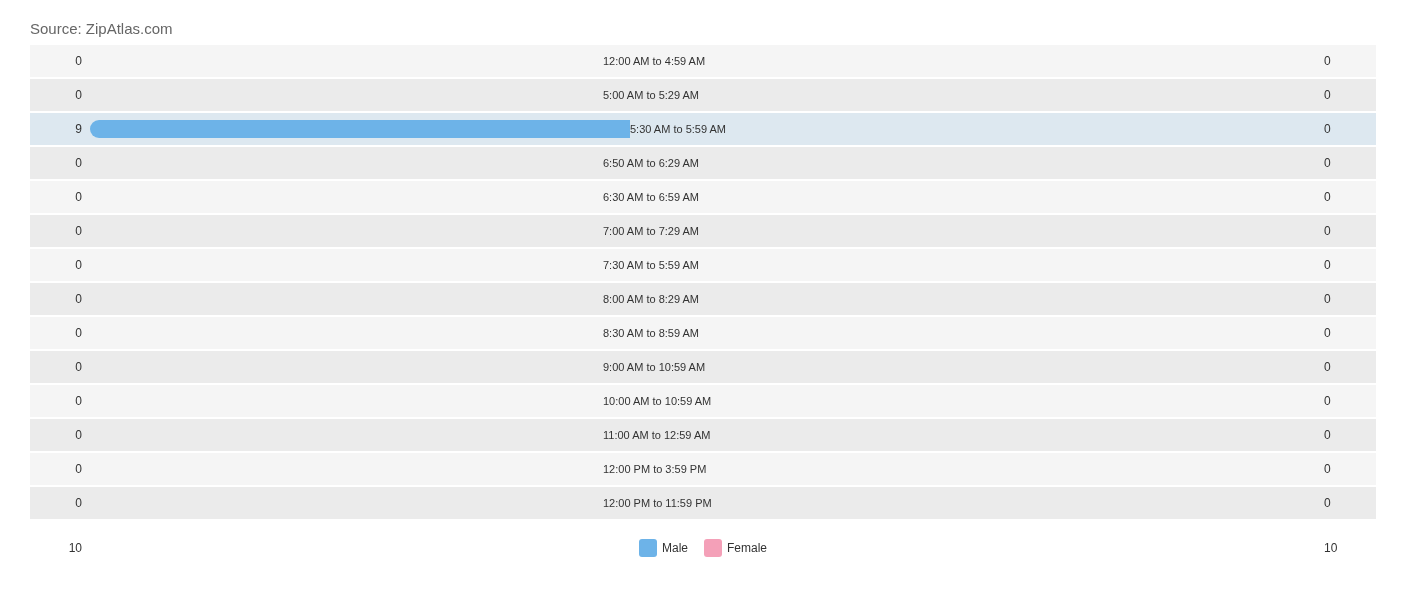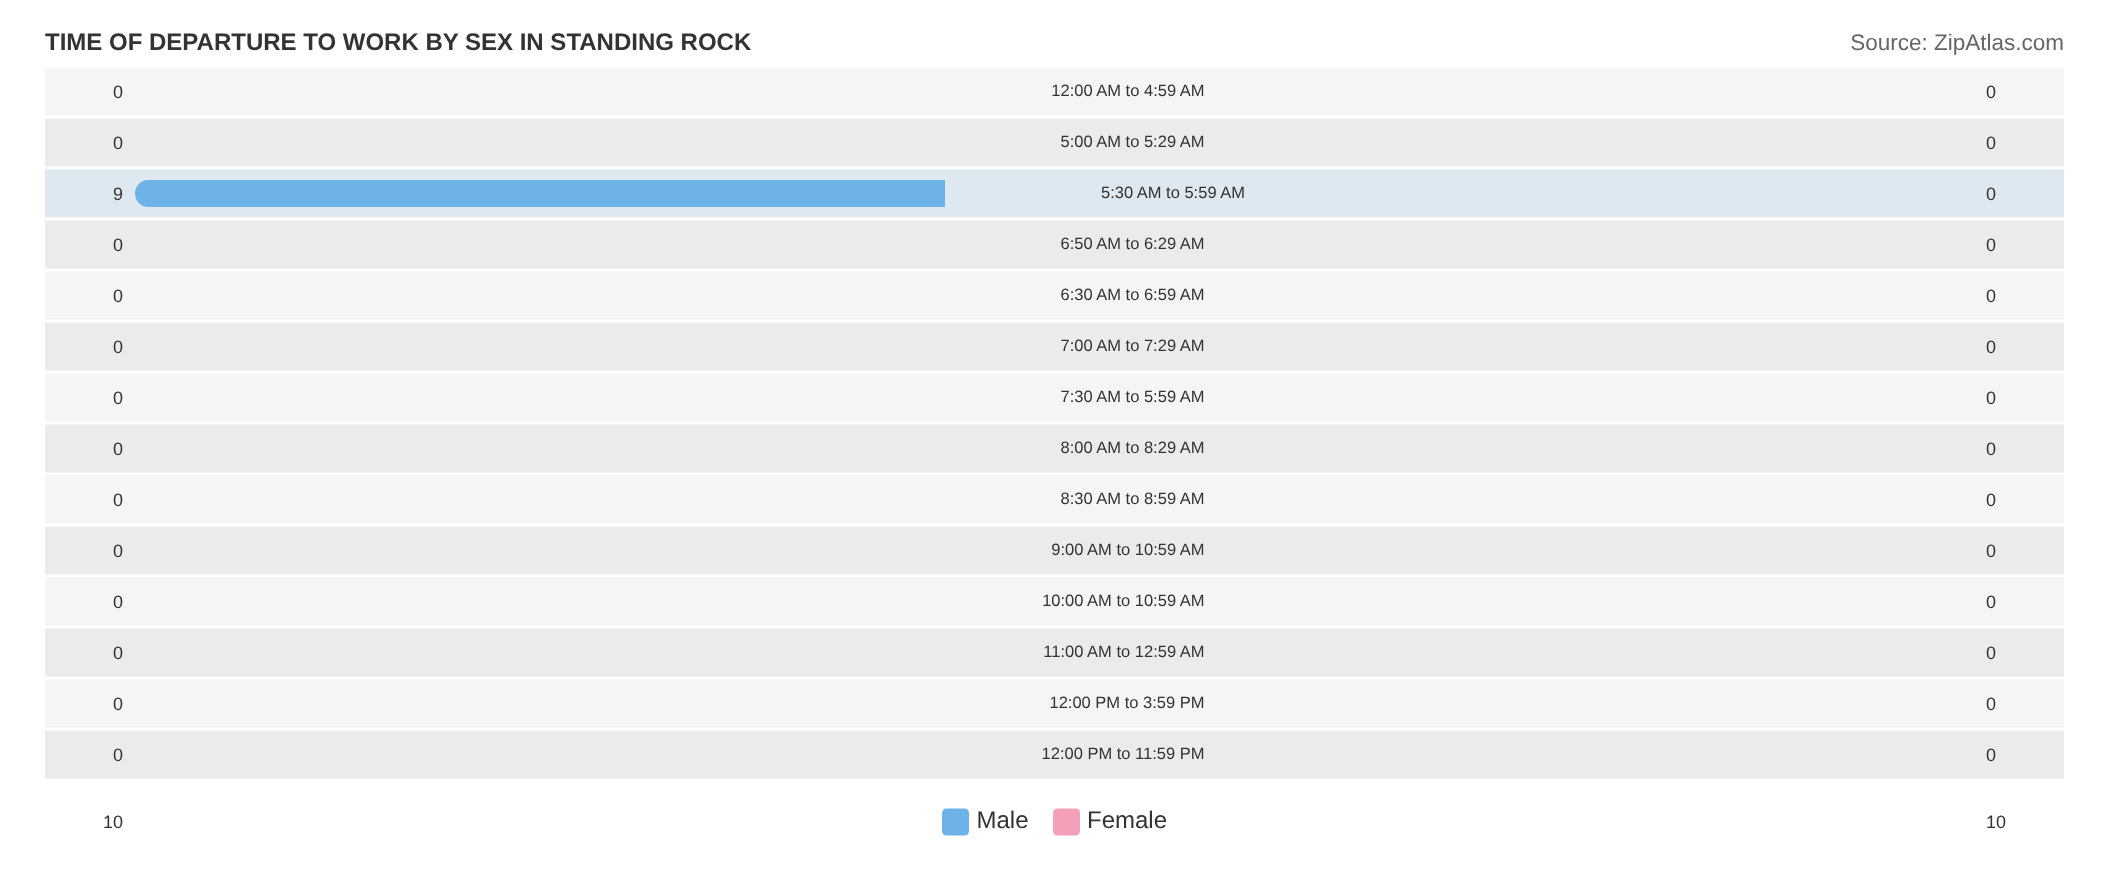--- a/index.html
+++ b/index.html
@@ -49,21 +49,21 @@
       flex: 1;
     }
     .female-bar-container {
       display: flex;
       align-items: center;
       justify-content: flex-start;
       flex: 1;
     }
     .label-center {
       width: 200px;
-      text-align: right;
+      text-align: left;
       font-size: 11px;
       color: #333;
       flex-shrink: 0;
       z-index: 1;
       background: transparent;
     }
     .male-bar {
       height: 18px;
       background: #6db3e8;
       border-radius: 9px 0 0 9px;
@@ -104,35 +104,34 @@
     }
     .legend {
       display: flex;
       align-items: center;
       gap: 16px;
     }
     .legend-item {
       display: flex;
       align-items: center;
       gap: 5px;
-      font-size: 16px;
+      font-size: 12px;
       color: #333;
     }
     .legend-box {
       width: 18px;
       height: 18px;
       border-radius: 3px;
     }
   </style>
 </head>
 <body>
 
 <div>
   <div style="display:flex; justify-content:space-between; align-items:flex-start;">
-    <div class="chart-title">TIME OF DEPARTURE TO WORK BY SEX IN STANDING ROCK</div>
     <div class="source">Source: ZipAtlas.com</div>
   </div>
 
   <div id="chart-area">
 
   <div class="bar-row" style="background: rgb(245, 245, 245);">
         <div class="left-value">0</div>
         <div class="male-bar-container">
           <div class="male-bar" style="width: 0px; background: rgb(109, 179, 232);"></div>
         </div>

